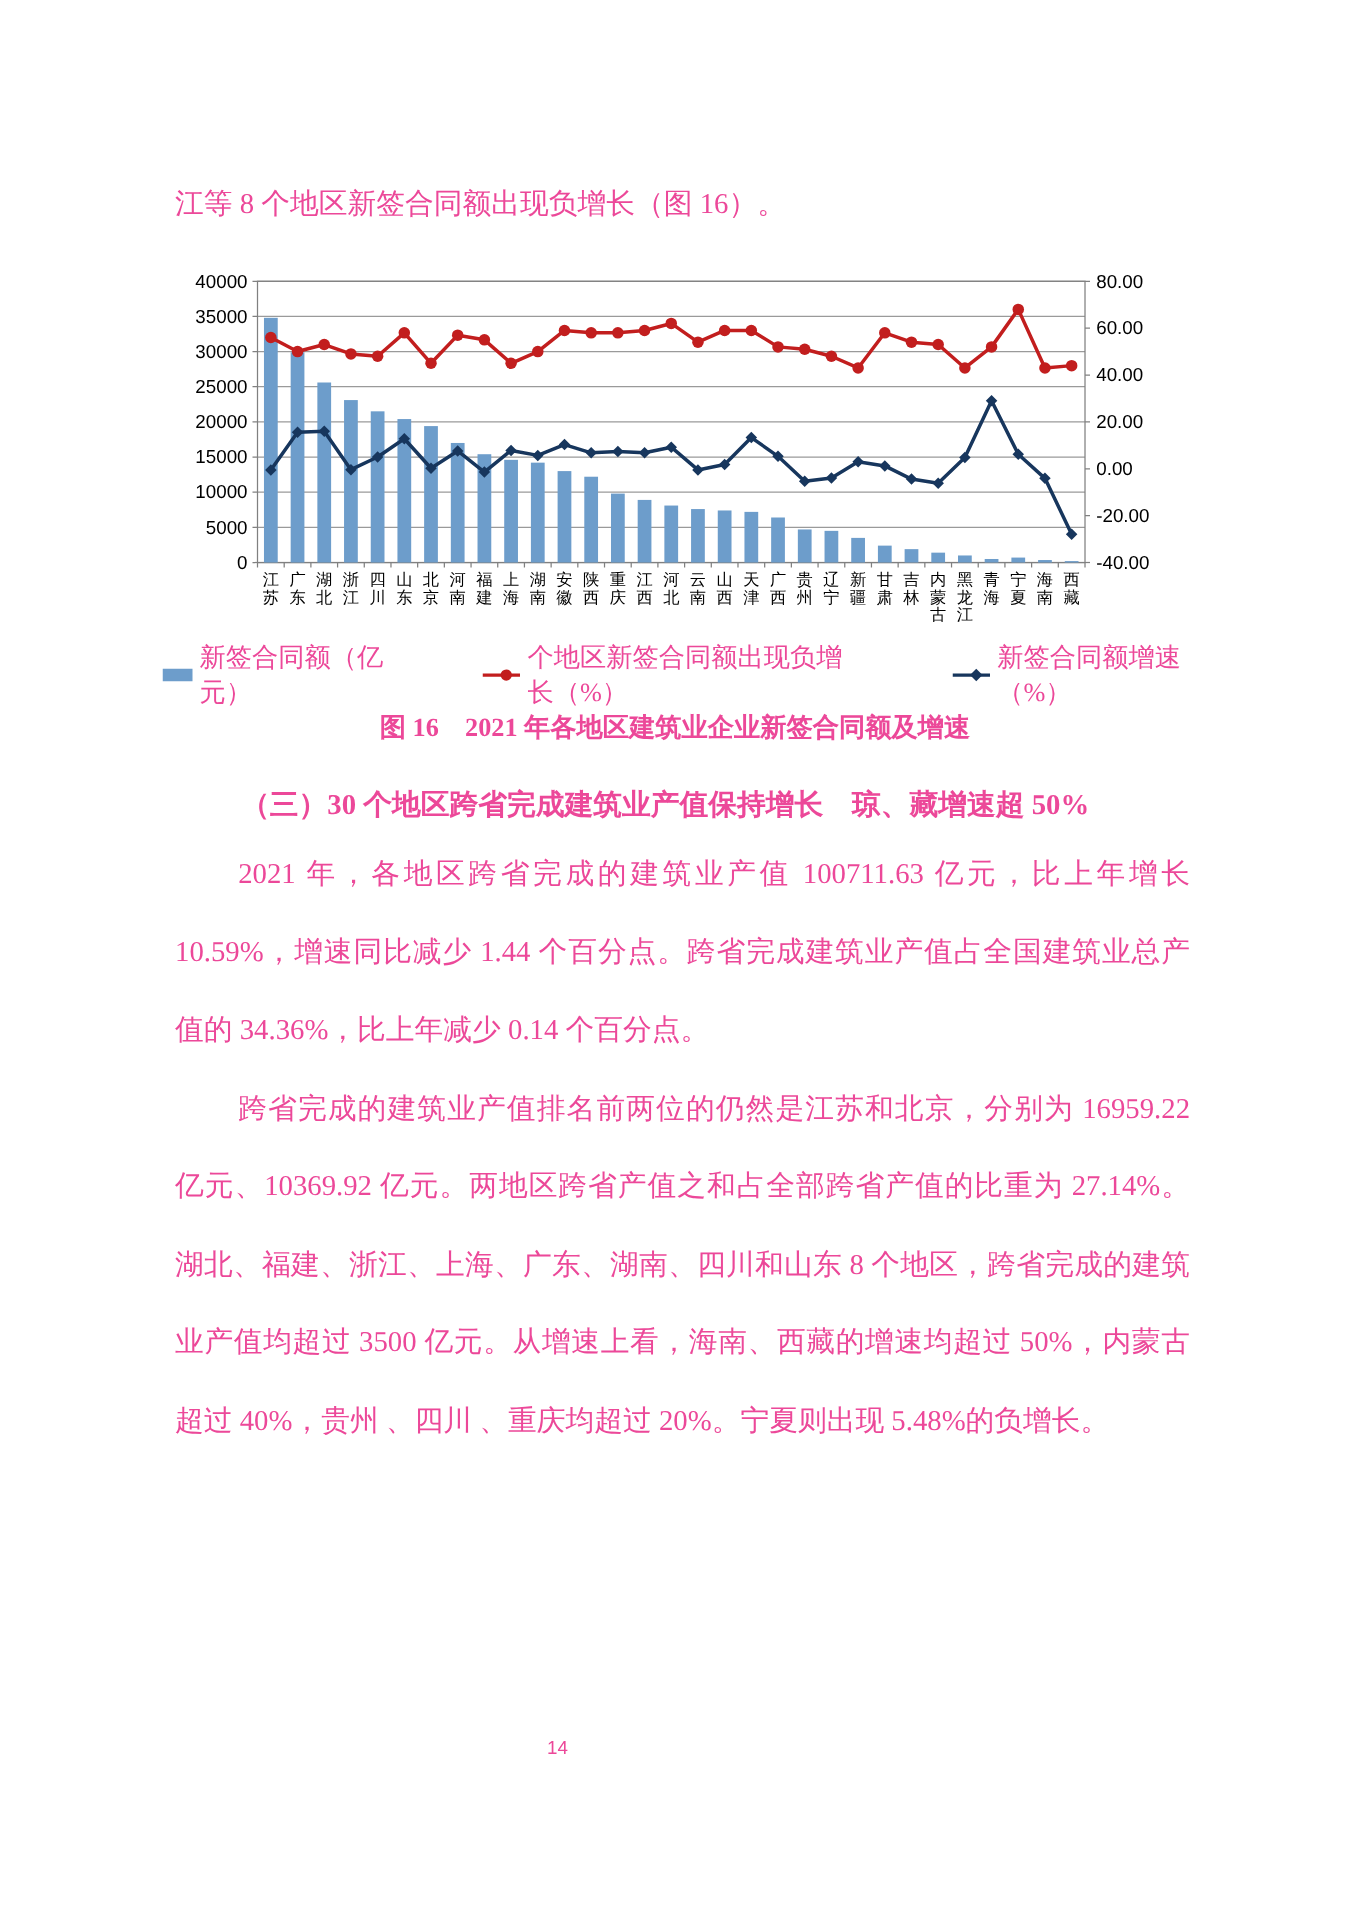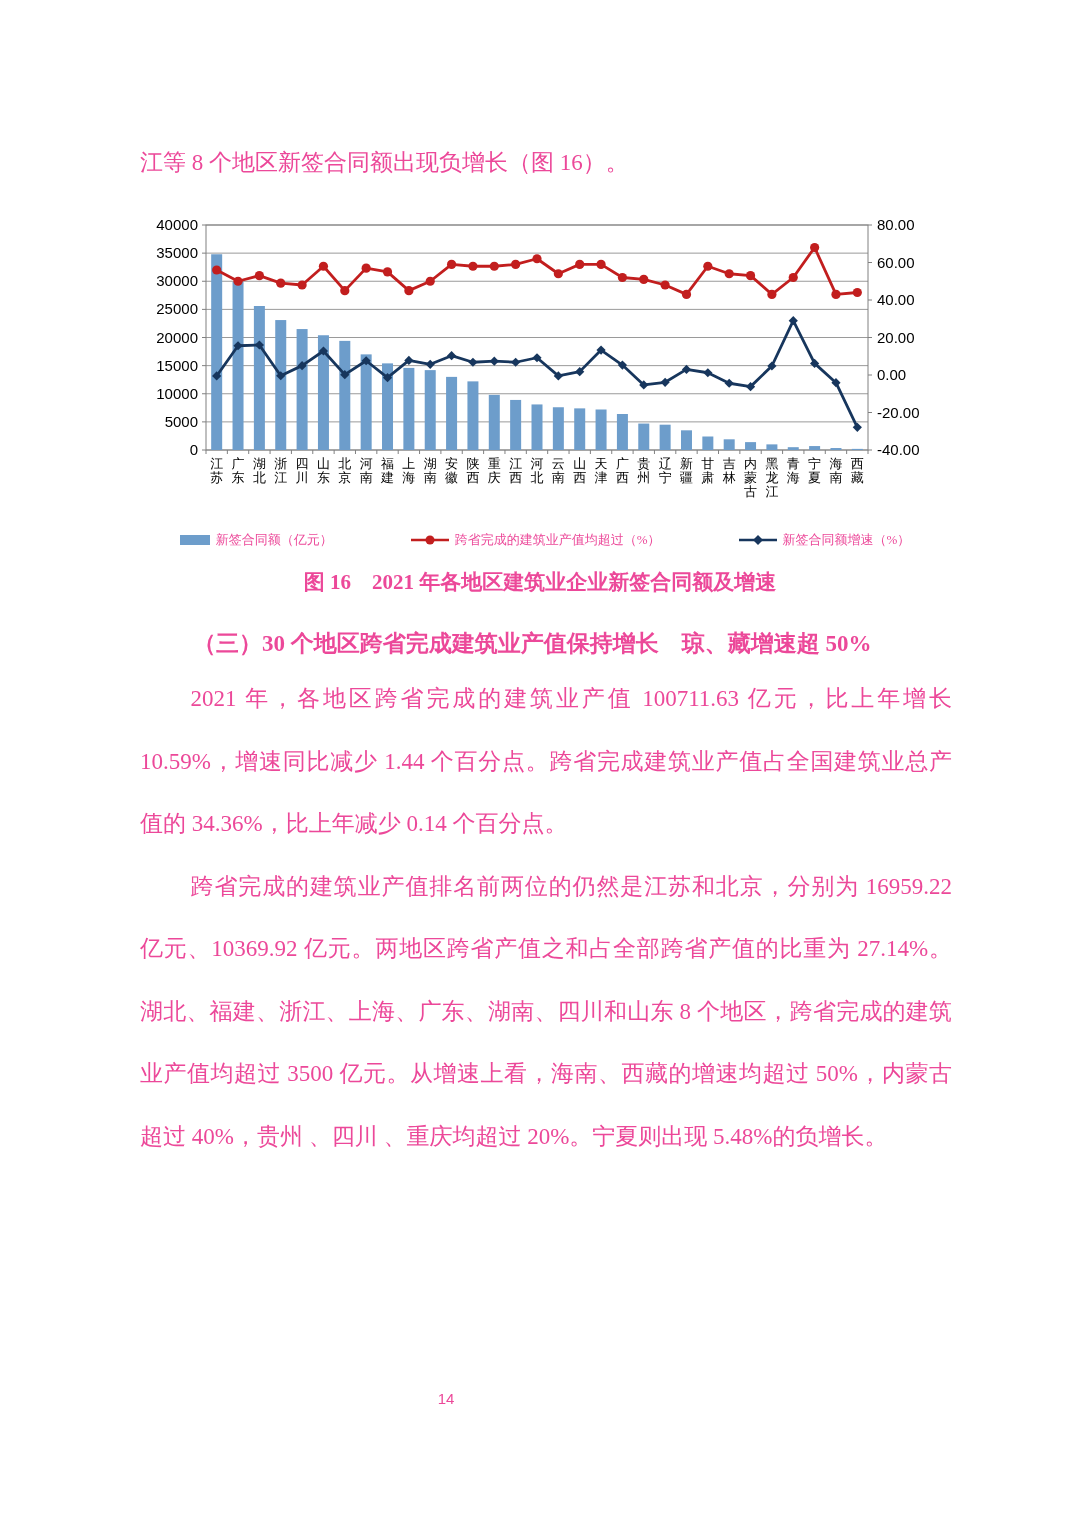--- a/index.html
+++ b/index.html
@@ -6,23 +6,23 @@
   .page{
     position:relative;width:1080px;height:1527px;background:#fff;
     font-family:"Liberation Serif","DejaVu Serif",serif;color:#ec4899;overflow:hidden;
   }
   .intro{
     position:absolute;left:140px;width:812px;top:146px;
     font-size:23px;line-height:34px;text-align:justify;
   }
   .chart-wrap{position:absolute;left:130px;top:210px;width:830px;height:330px;}
   .legend{
-    position:absolute;left:130px;top:531px;width:830px;
+    position:absolute;left:130px;top:512px;width:830px;
     display:flex;justify-content:center;align-items:center;gap:78px;
-    font-size:13px;
+    font-size:21px;
   }
   .legend-item{display:flex;align-items:center;gap:6px;}
   .caption{
     position:absolute;left:0;top:568px;width:1080px;text-align:center;
     font-size:21px;font-weight:700;
   }
   .heading{
     position:absolute;left:140px;width:812px;top:628px;
     font-size:23px;font-weight:700;text-indent:2.3em;text-align:justify;
   }
@@ -271,21 +271,21 @@
       <svg width="30" height="12">
         <rect x="0" y="1" width="30" height="10" fill="#6d9dcb"></rect>
       </svg>
       <span>新签合同额（亿元）</span>
     </div>
     <div class="legend-item">
       <svg width="38" height="12">
         <line x1="0" y1="6" x2="38" y2="6" stroke="#c21e1e" stroke-width="2.6"></line>
         <circle cx="19" cy="6" r="4.5" fill="#c21e1e"></circle>
       </svg>
-      <span>跨省完成的建筑业产值均超过（%）</span>
+      <span>个地区新签合同额出现负增长（%）</span>
     </div>
     <div class="legend-item">
       <svg width="38" height="12">
         <line x1="0" y1="6" x2="38" y2="6" stroke="#17365d" stroke-width="2.6"></line>
         <path d="M19 1 L24 6 L19 11 L14 6 Z" fill="#17365d"></path>
       </svg>
       <span>新签合同额增速（%）</span>
     </div>
   </div>
 

